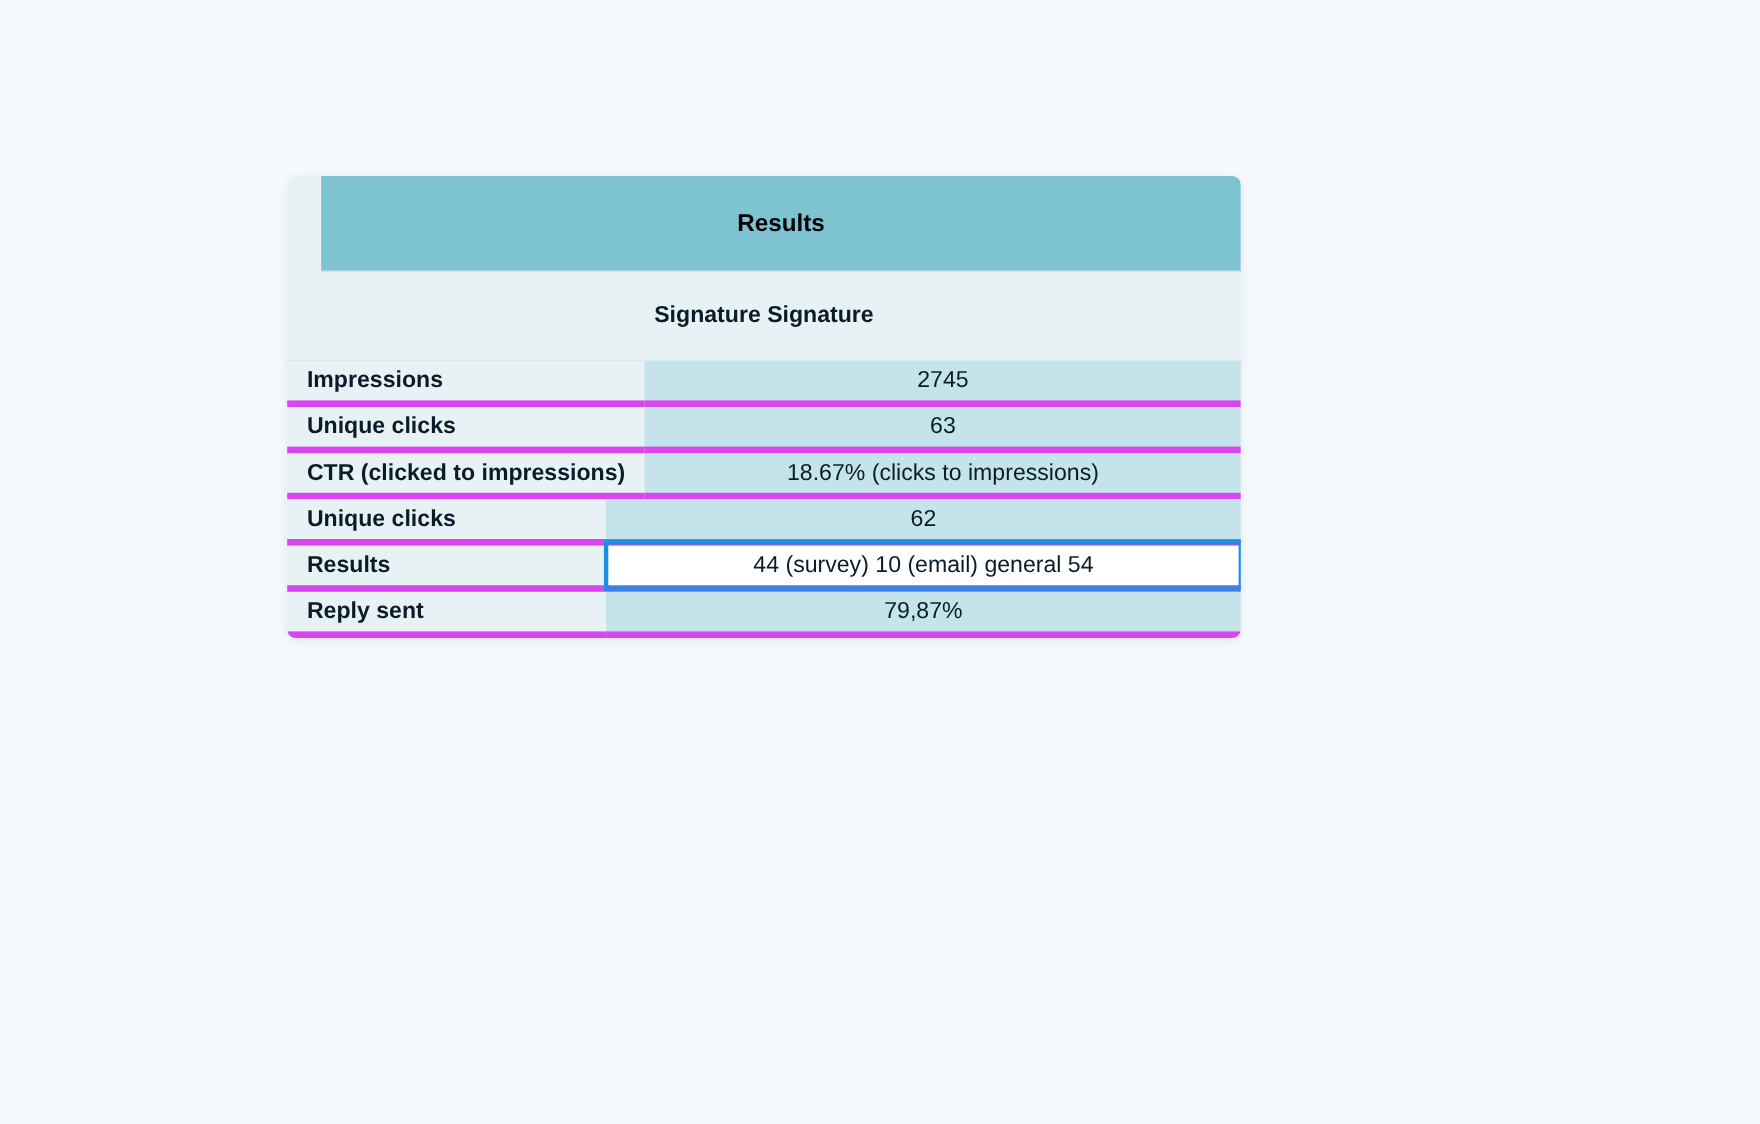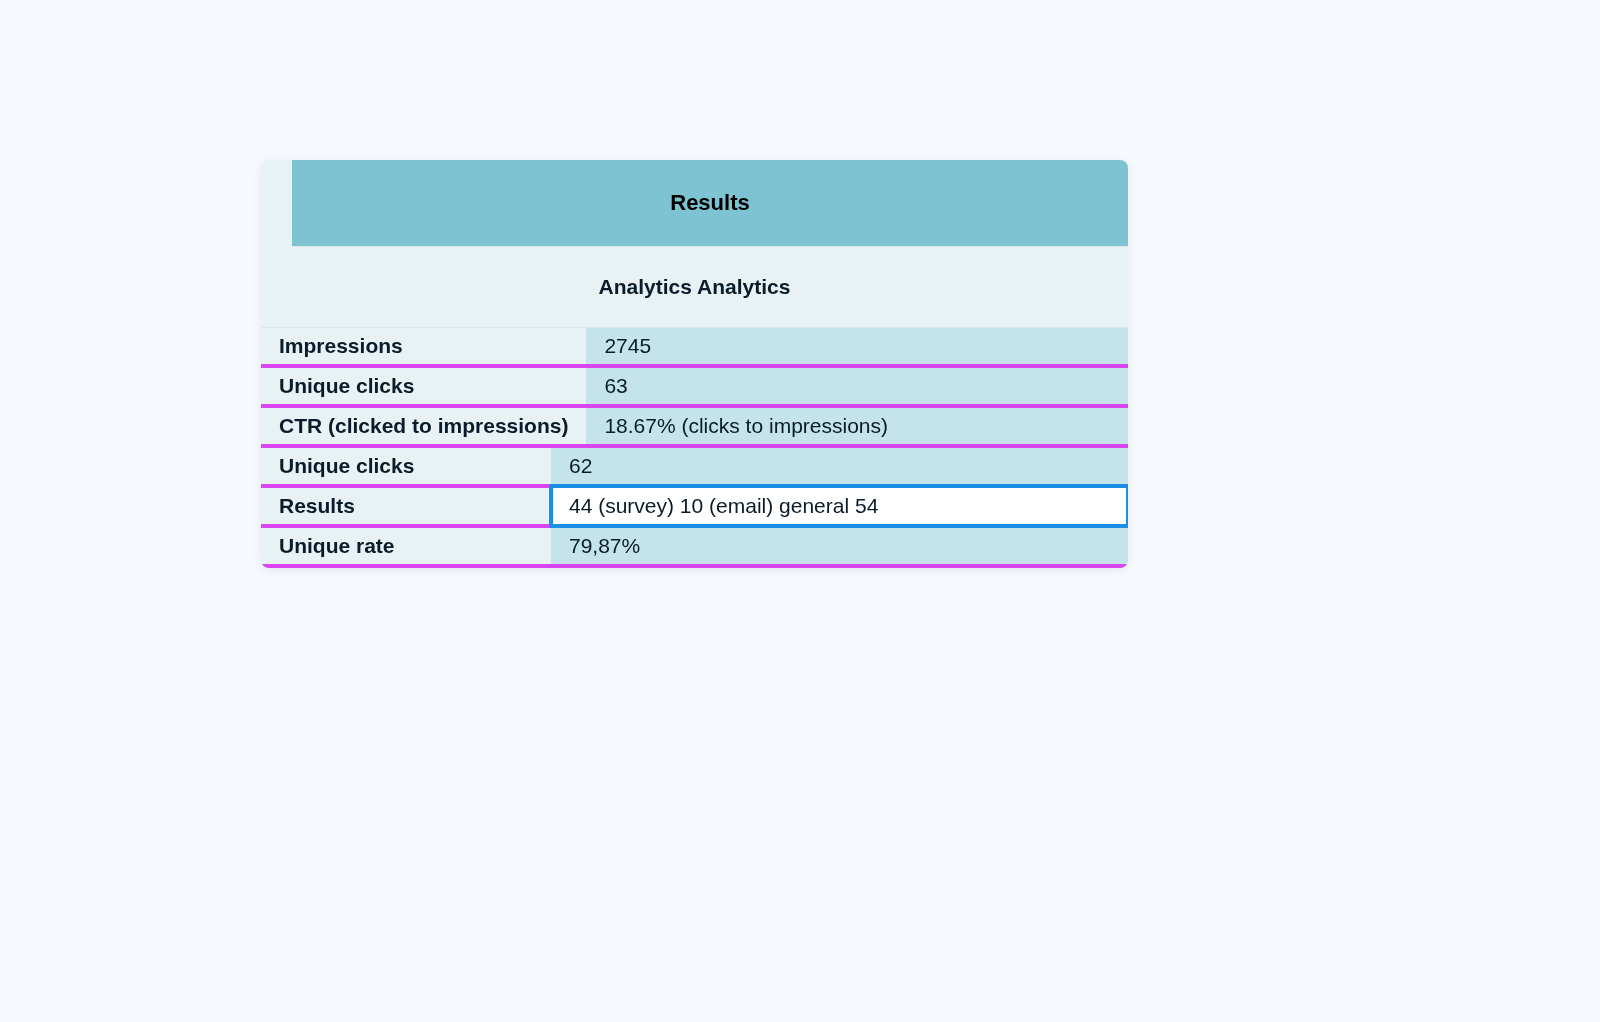--- a/index.html
+++ b/index.html
@@ -41,57 +41,57 @@
       font-size: 21px;
       font-weight: bold;
       color: #0a1b2a;
       border-bottom: 1px solid #dbe6ea;
     }
     table {
       width: 100%;
       border-collapse: collapse;
     }
     tr {
-      border-bottom: 4px solid #d946ef;
+      border-bottom: 6px solid #d946ef;
     }
     td {
       padding: 6px 18px;
       font-size: 21px;
       color: #0a1b2a;
       vertical-align: middle;
       height: 38px;
     }
     td.label {
       background: #e8f1f4;
       font-weight: bold;
       width: 290px;
       white-space: nowrap;
       overflow: hidden;
     }
     td.value {
       background: #c4e3ea;
-      text-align: left;
+      text-align: center;
       font-weight: normal;
     }
     td.value.highlighted {
       background: #ffffff;
       outline: 4px solid #1a8fe3;
       outline-offset: -2px;
       font-weight: normal;
       position: relative;
       z-index: 2;
     }
   </style>
 </head>
 <body>
 
 <div class="card">
   <div class="header">Results</div>
 
-  <div class="section-title">Analytics Analytics</div>
+  <div class="section-title">Signature Signature</div>
   <table>
     <tbody>
         <tr>
       <td class="label">Impressions</td>
       <td class="value">2745</td>
     </tr>
     <tr>
       <td class="label">Unique clicks</td>
       <td class="value">63</td>
     </tr>
@@ -106,18 +106,18 @@
     <tbody>
     <tr>
       <td class="label">Unique clicks</td>
       <td class="value">62</td>
     </tr>
     <tr>
       <td class="label">Results</td>
       <td class="value highlighted">44 (survey) 10 (email) general 54</td>
     </tr>
     <tr>
-      <td class="label">Unique rate</td>
+      <td class="label">Reply sent</td>
       <td class="value">79,87%</td>
     </tr>
   </tbody>
     </table>
 </div>
 
 </body></html>

